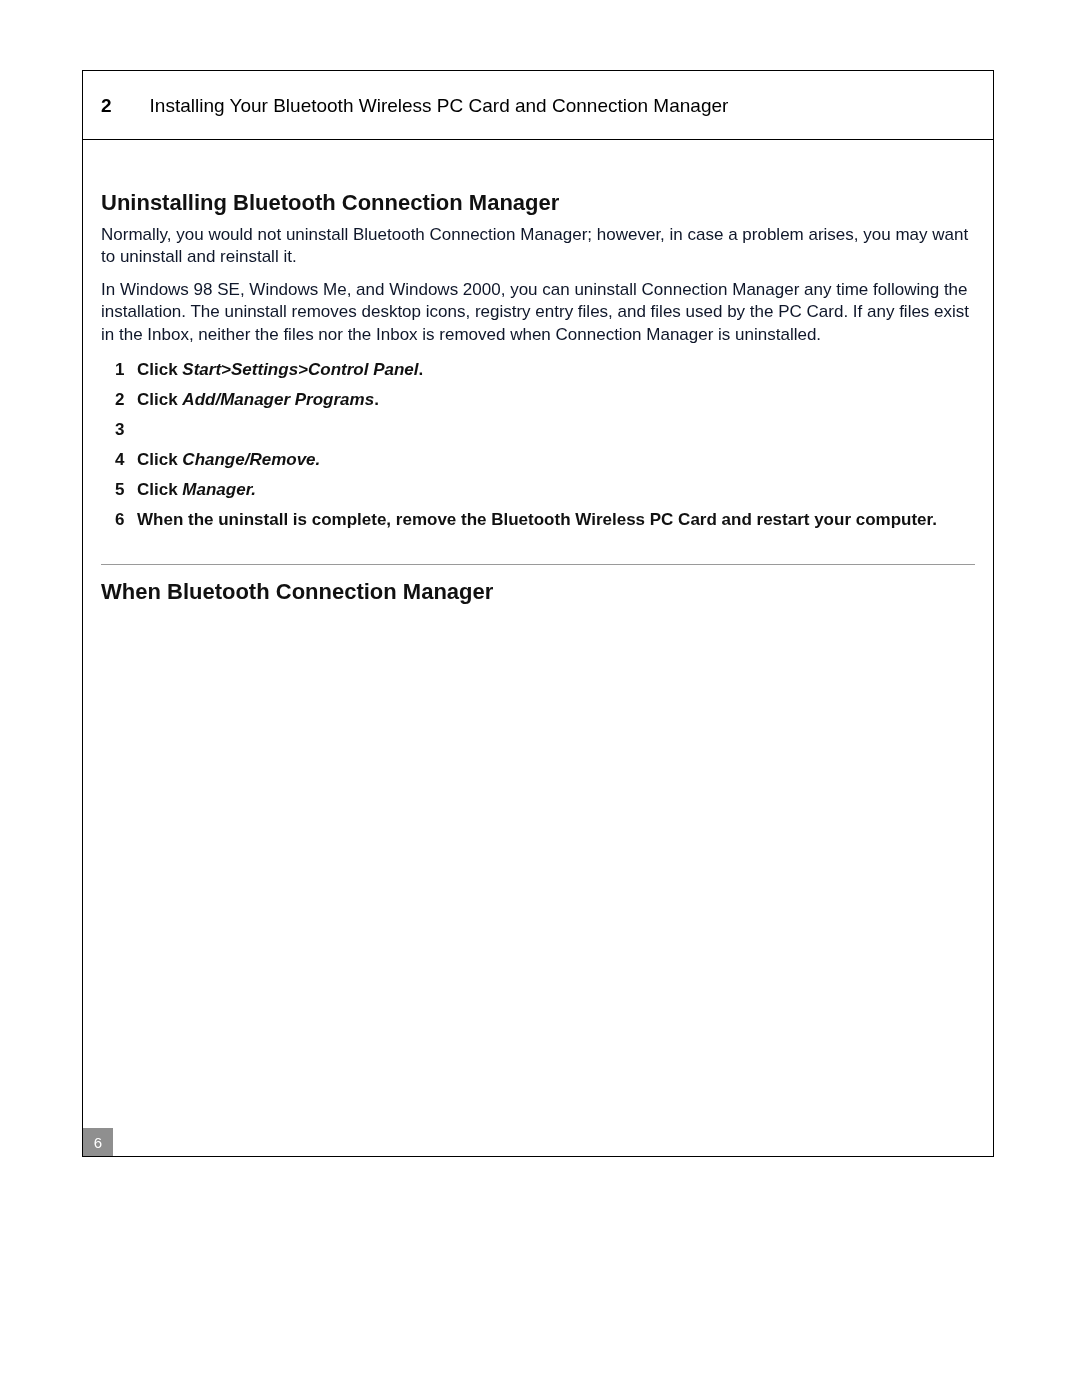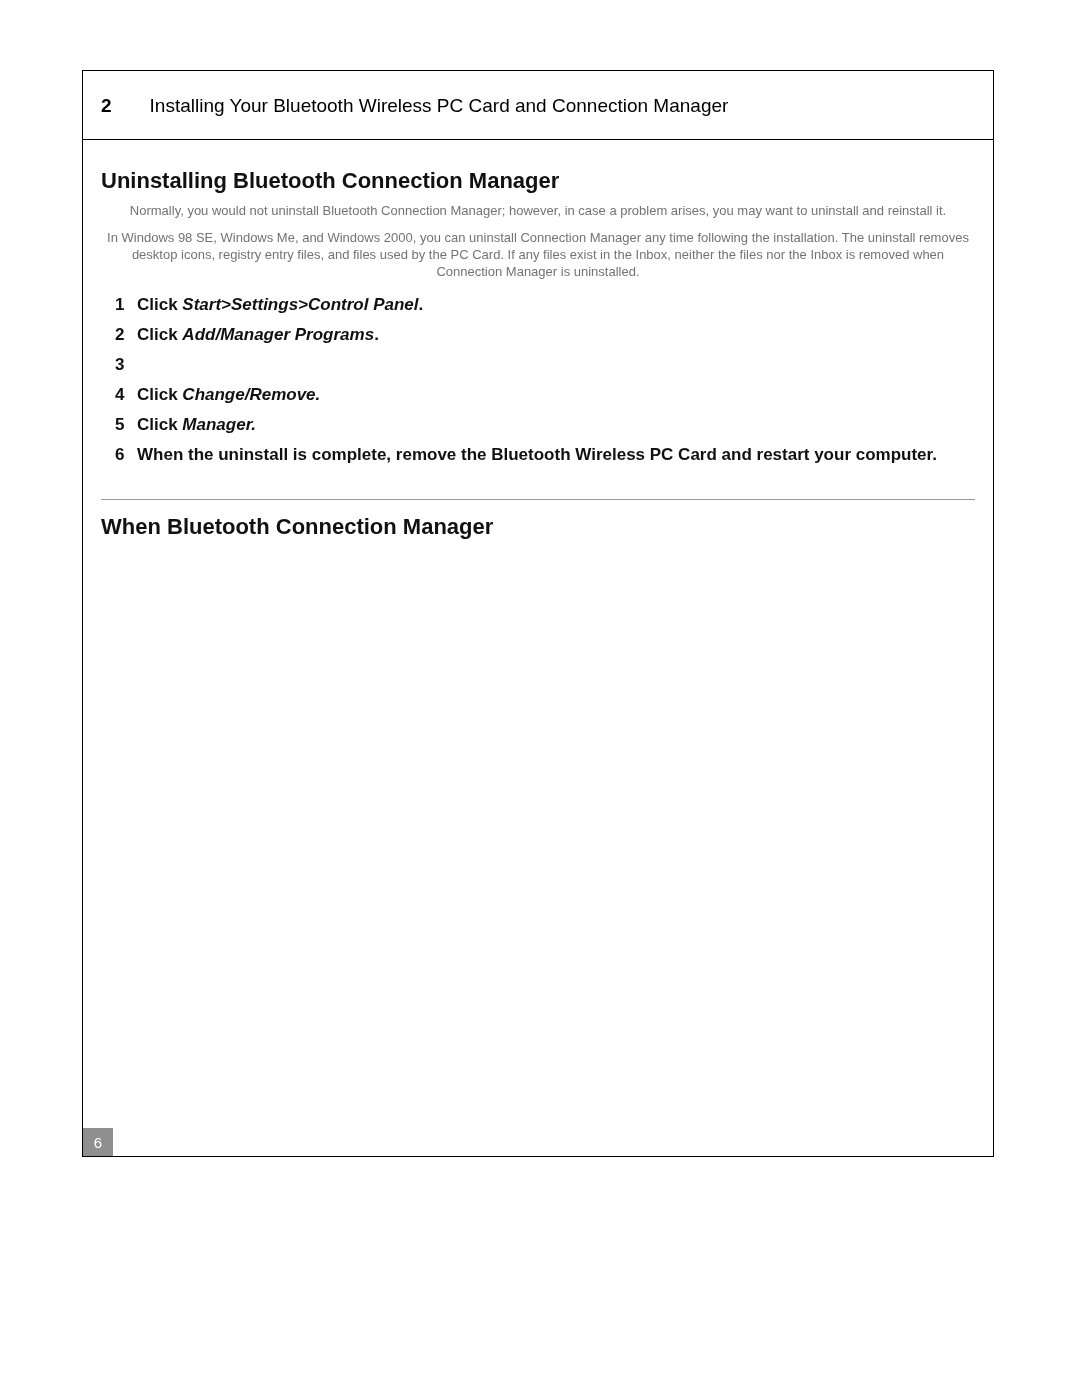--- a/index.html
+++ b/index.html
@@ -36,29 +36,28 @@
     font-weight: 400;
     margin-left: 20px;
   }
   .content {
     padding: 0 18px;
   }
   h2.section {
     font-size: 22px;
     font-weight: 700;
     color: #111;
-    margin-top: 28px;
+    margin-top: 50px;
     margin-bottom: 8px;
   }
   p.body {
-    font-size: 13px;
+    font-size: 17px;
     line-height: 1.32;
-    color: #737373;
+    color: #0f172a;
     margin-bottom: 10px;
-    text-align: center;
   }
   ol.steps {
     list-style: none;
     margin-top: 10px;
     margin-bottom: 6px;
   }
   ol.steps li {
     display: flex;
     align-items: baseline;
     font-size: 17px;

